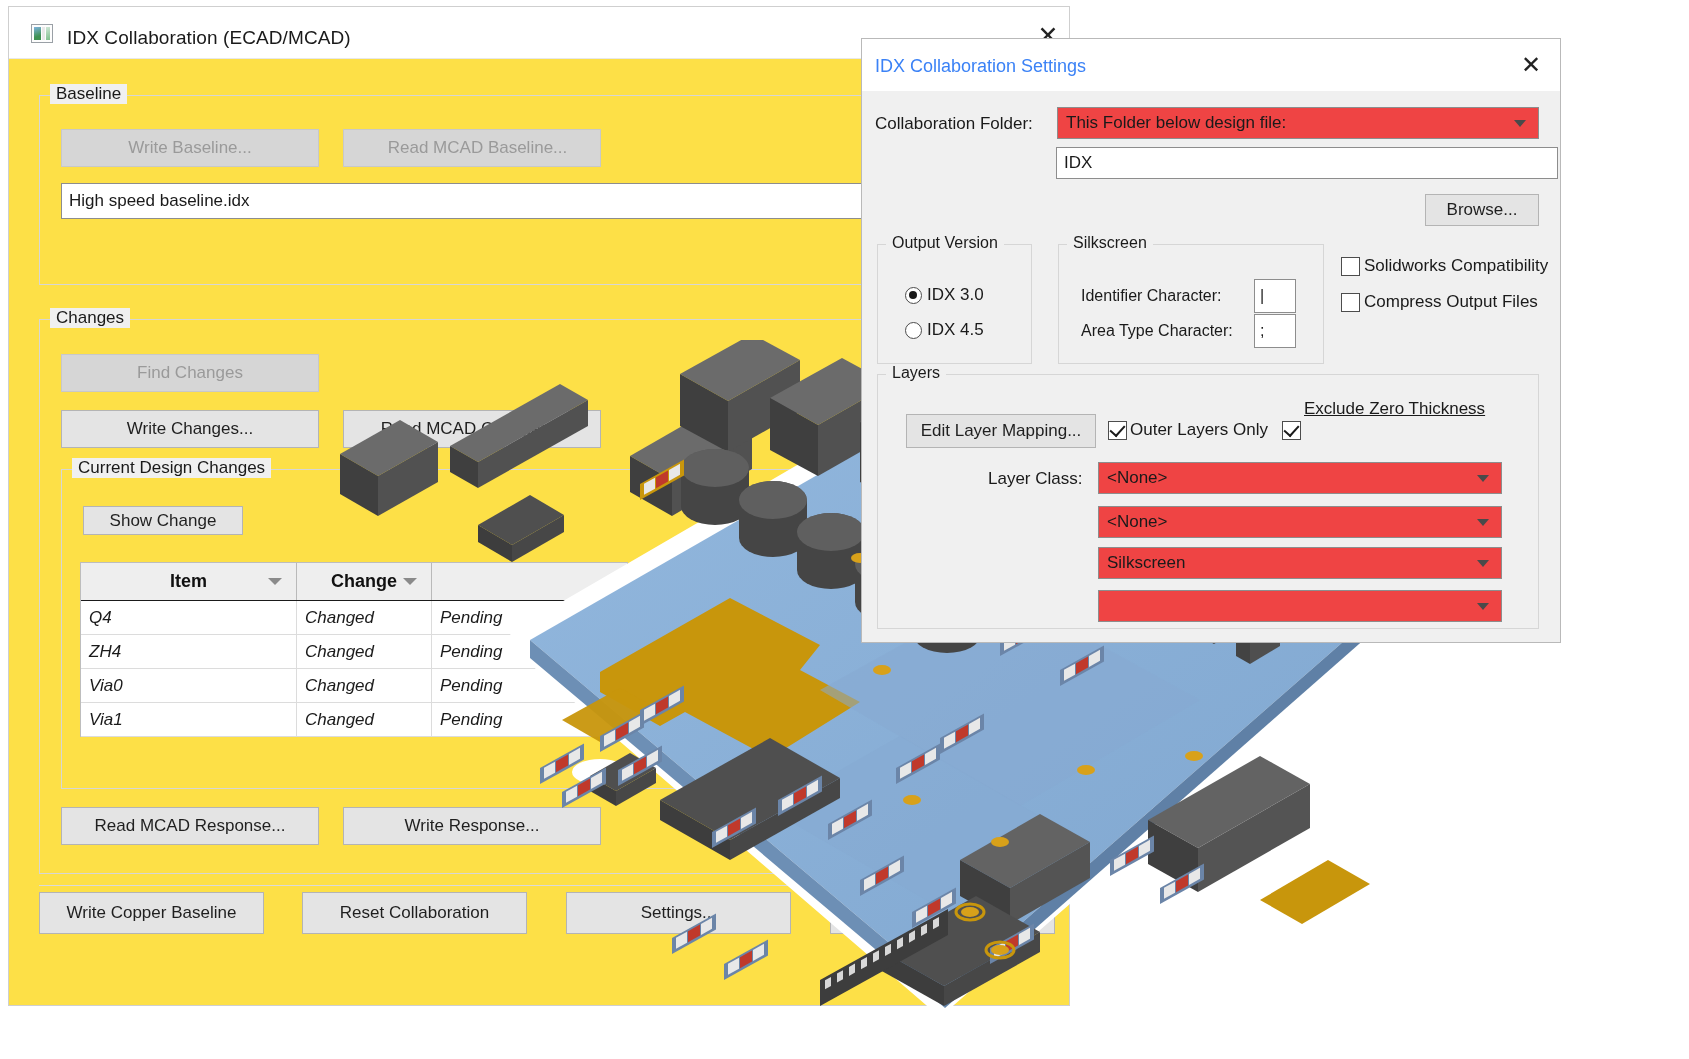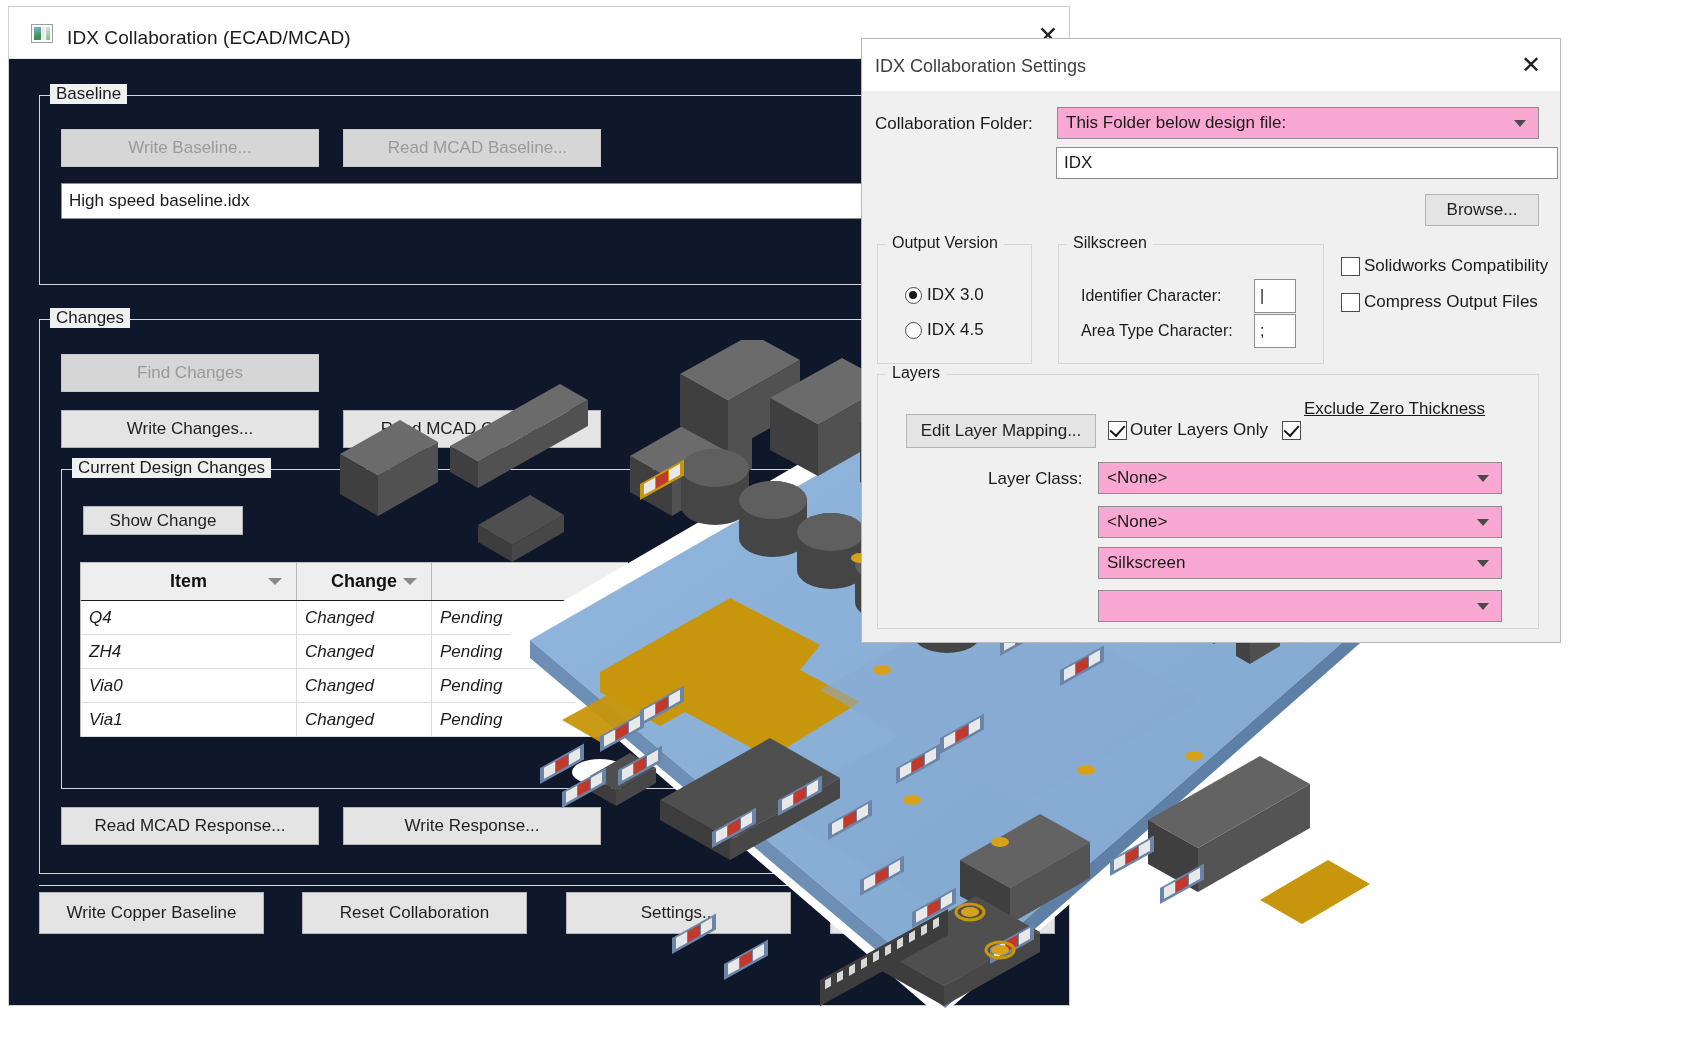--- a/index.html
+++ b/index.html
@@ -6,21 +6,21 @@
   body{
     width:1689px;height:1059px;
     background:#ffffff;
     font-family:"Liberation Sans", sans-serif;
     overflow:hidden;
     position:relative;
   }
   
   #main-window{
     position:absolute;left:8px;top:6px;width:1062px;height:1000px;
-    background:#0f172a;border:1px solid #cfcfcf;
+    background:#fde047;border:1px solid #cfcfcf;
     box-sizing:border-box;
   }
   #main-titlebar{
     position:absolute;left:0;top:0;width:100%;height:52px;
     background:#ffffff;
     border-bottom:1px solid #e8e8e8;
     box-sizing:border-box;
   }
   #main-title-icon{
     position:absolute;left:22px;top:17px;width:22px;height:19px;
@@ -88,29 +88,29 @@
   
   #settings-dialog{
     position:absolute;left:861px;top:38px;width:700px;height:605px;
     background:#f0f0f0;border:1px solid #b9b9b9;box-sizing:border-box;
     box-shadow:0 0 0 0 rgba(0,0,0,0);
   }
   #settings-titlebar{
     position:absolute;left:0;top:0;width:100%;height:52px;background:#fff;
     box-sizing:border-box;
   }
-  #settings-title-text{position:absolute;left:13px;top:17px;font-size:18px;color:#404040;}
+  #settings-title-text{position:absolute;left:13px;top:17px;font-size:18px;color:#3b82f6;}
   #settings-close{
     position:absolute;right:6px;top:7px;width:46px;height:38px;
     display:flex;align-items:center;justify-content:center;
     font-size:24px;color:#222;font-weight:300;line-height:1;
   }
   .lbl{position:absolute;font-size:17px;color:#1a1a1a;white-space:nowrap;}
   .combo{
-    position:absolute;background:#f9a8d4;border:1px solid #8d8d8d;box-sizing:border-box;
+    position:absolute;background:#ef4444;border:1px solid #8d8d8d;box-sizing:border-box;
     display:flex;align-items:center;padding-left:8px;font-size:17px;color:#1a1a1a;
   }
   .combo .chev{
     position:absolute;right:12px;top:50%;margin-top:-3px;width:0;height:0;
     border-left:6px solid transparent;border-right:6px solid transparent;
     border-top:7px solid #4a4a4a;
   }
   .radio{
     position:absolute;width:17px;height:17px;border:1.5px solid #4c4c4c;
     border-radius:50%;background:#fff;box-sizing:border-box;

